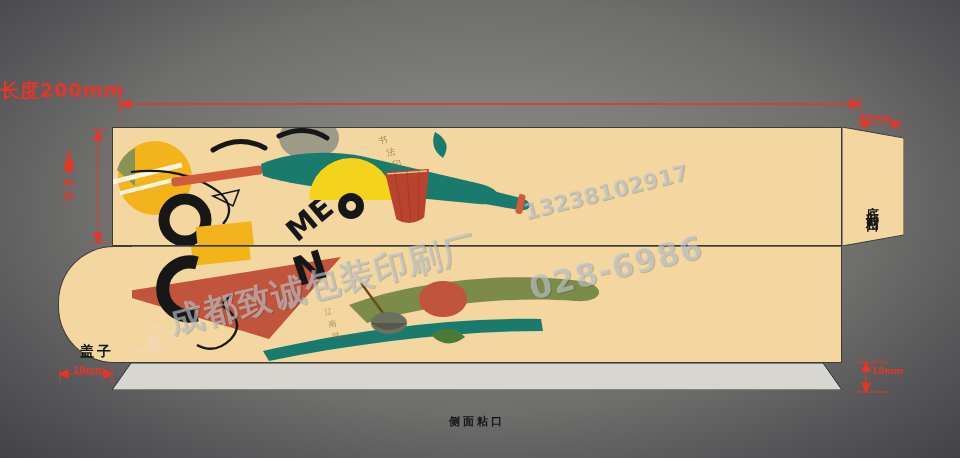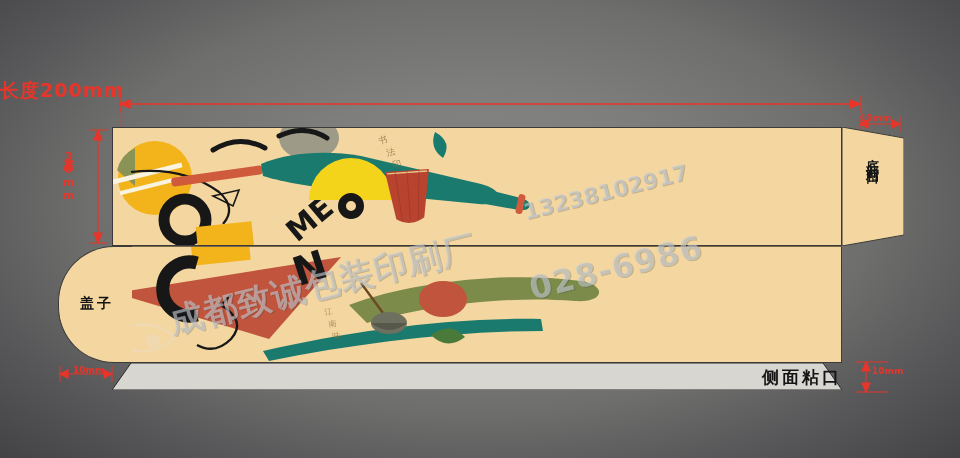--- a/index.html
+++ b/index.html
@@ -141,39 +141,40 @@
   #dim-rightflap-label { left: 860px; top: 113px; }
   #dim-lidwidth-label  { left: 73px;  top: 365px; }
   #dim-bottomflap-label{ left: 872px; top: 366px; }
 
   
   .flap-label {
     position: absolute;
     color: #141414;
     font-weight: bold;
     font-size: 14px;
+    margin-top: 48px;
   }
   #label-lid {
     left: 62px; top: 295px;
     width: 70px; text-align: center;
     letter-spacing: 3px;
   }
   #label-rightflap {
     left: 855px; top: 148px;
     width: 26px;
     writing-mode: vertical-rl;
     text-orientation: upright;
     letter-spacing: 5px;
     font-size: 13px;
   }
   #label-bottomflap {
     left: 112px; top: 366px;
-    width: 730px; text-align: right;
+    width: 730px; text-align: center;
     letter-spacing: 3px;
-    font-size: 17px;
+    font-size: 11px;
   }
 
   
   .wm {
     position: absolute;
     pointer-events: none;
     white-space: nowrap;
     font-weight: bold;
     color: rgba(200,206,214,0.60);
     text-shadow: 1px 1px 0 rgba(60,60,60,0.25);

